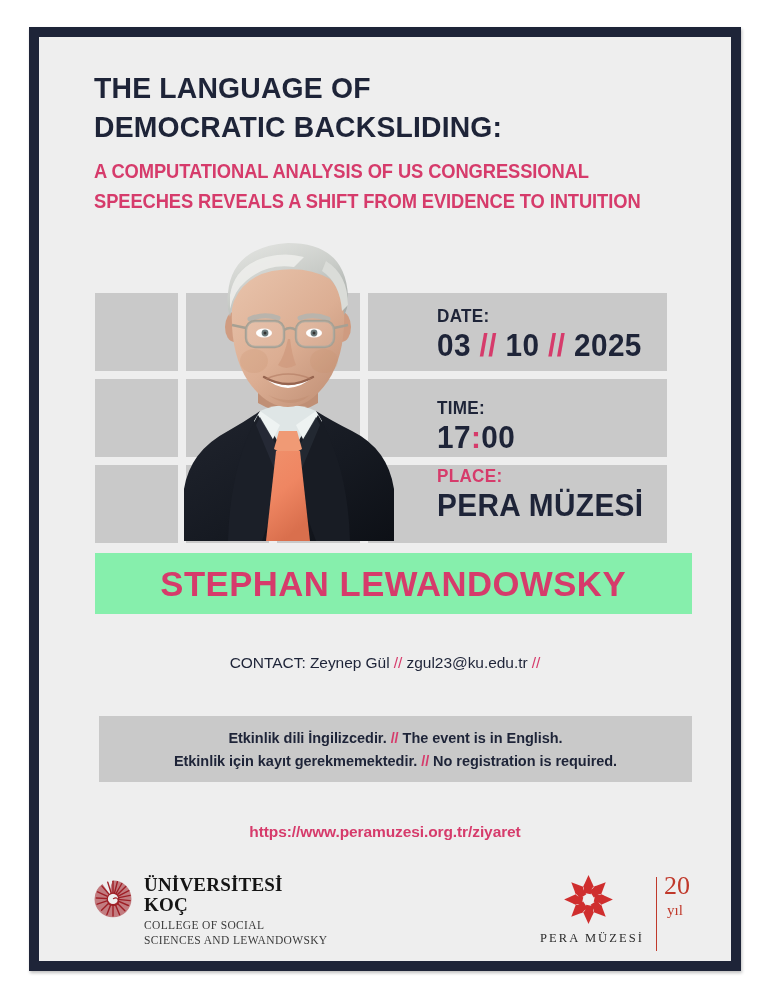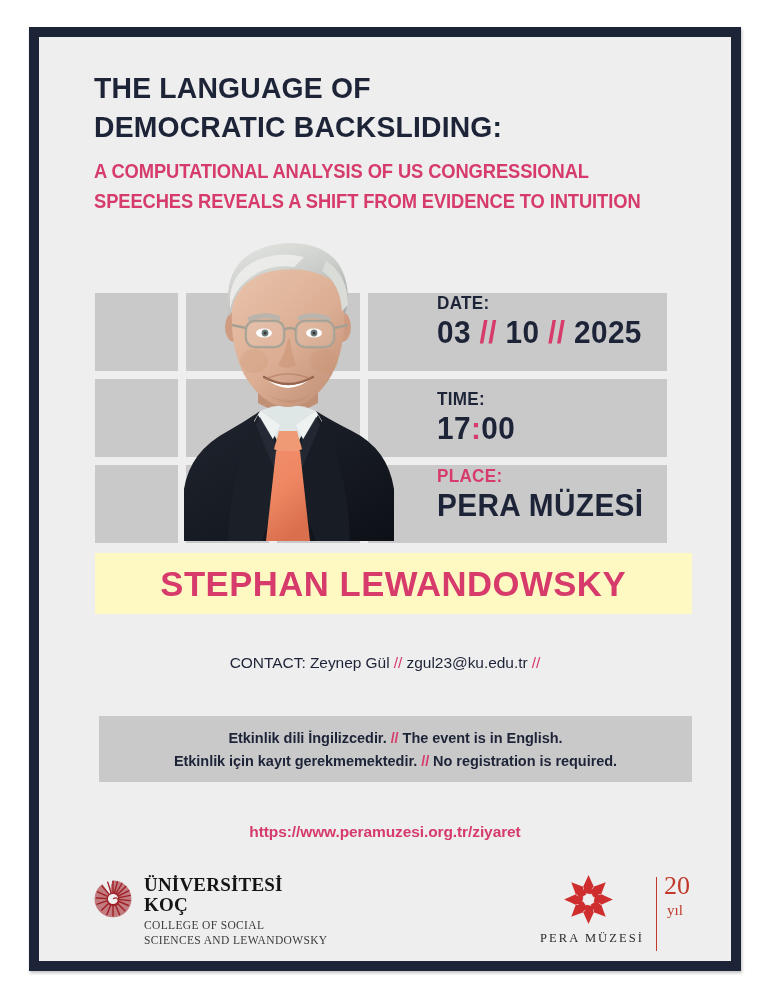--- a/index.html
+++ b/index.html
@@ -128,21 +128,21 @@
   }
   .info-value .sep { color: #d63b6b; }
 
   
   #speaker-band {
     position: absolute;
     left: 56px;
     top: 516px;
     width: 597px;
     height: 61px;
-    background: #fef9c3;
+    background: #86efac;
     display: flex;
     align-items: center;
     justify-content: center;
   }
   #speaker-name {
     font-size: 35px;
     font-weight: 700;
     letter-spacing: 0.5px;
     color: #d63b6b;
     transform: scaleX(0.99);
@@ -409,28 +409,28 @@
             <path d="M88 142 Q112 156 137 142" stroke="#96644f" stroke-width="2.4" fill="none" stroke-linecap="round"></path>
             <path d="M90 144 Q112 134 135 144" stroke="#b07a60" stroke-width="1.6" fill="none" opacity="0.6"></path>
 
             <ellipse cx="78" cy="126" rx="14" ry="12" fill="#c9906f" opacity="0.22"></ellipse>
             <ellipse cx="148" cy="126" rx="14" ry="12" fill="#c9906f" opacity="0.22"></ellipse>
             <path d="M92 160 Q112 170 134 160 Q116 176 92 160 Z" fill="#b98366" opacity="0.3"></path>
           </g>
         </svg>
       </div>
 
-      <div class="info-box" style="left:381px; top:256px; width:247px; height:78px; ">
+      <div class="info-box" style="left:381px; top:256px; width:247px; height:78px; padding-top:13px;">
         <div class="info-label">DATE:</div>
         <div class="info-value" style="margin-top:3px;">
           <span>03</span><span>&nbsp;</span><span class="sep">//</span><span>&nbsp;</span><span>10</span><span>&nbsp;</span><span class="sep">//</span><span>&nbsp;</span><span>2025</span>
         </div>
       </div>
 
-      <div class="info-box" style="left:381px; top:342px; width:247px; height:78px; padding-top:10px;">
+      <div class="info-box" style="left:381px; top:342px; width:247px; height:78px; padding-top:19px;">
         <div class="info-label">TIME:</div>
         <div class="info-value" style="margin-top:3px;">
           <span>17</span><span class="sep">:</span><span>00</span>
         </div>
       </div>
 
       <div class="info-box" style="left:381px; top:428px; width:247px; height:78px; padding-top:1px;">
         <div class="info-label pink">PLACE:</div>
         <div class="info-value" style="margin-top:3px;">PERA MÜZESİ</div>
       </div>

